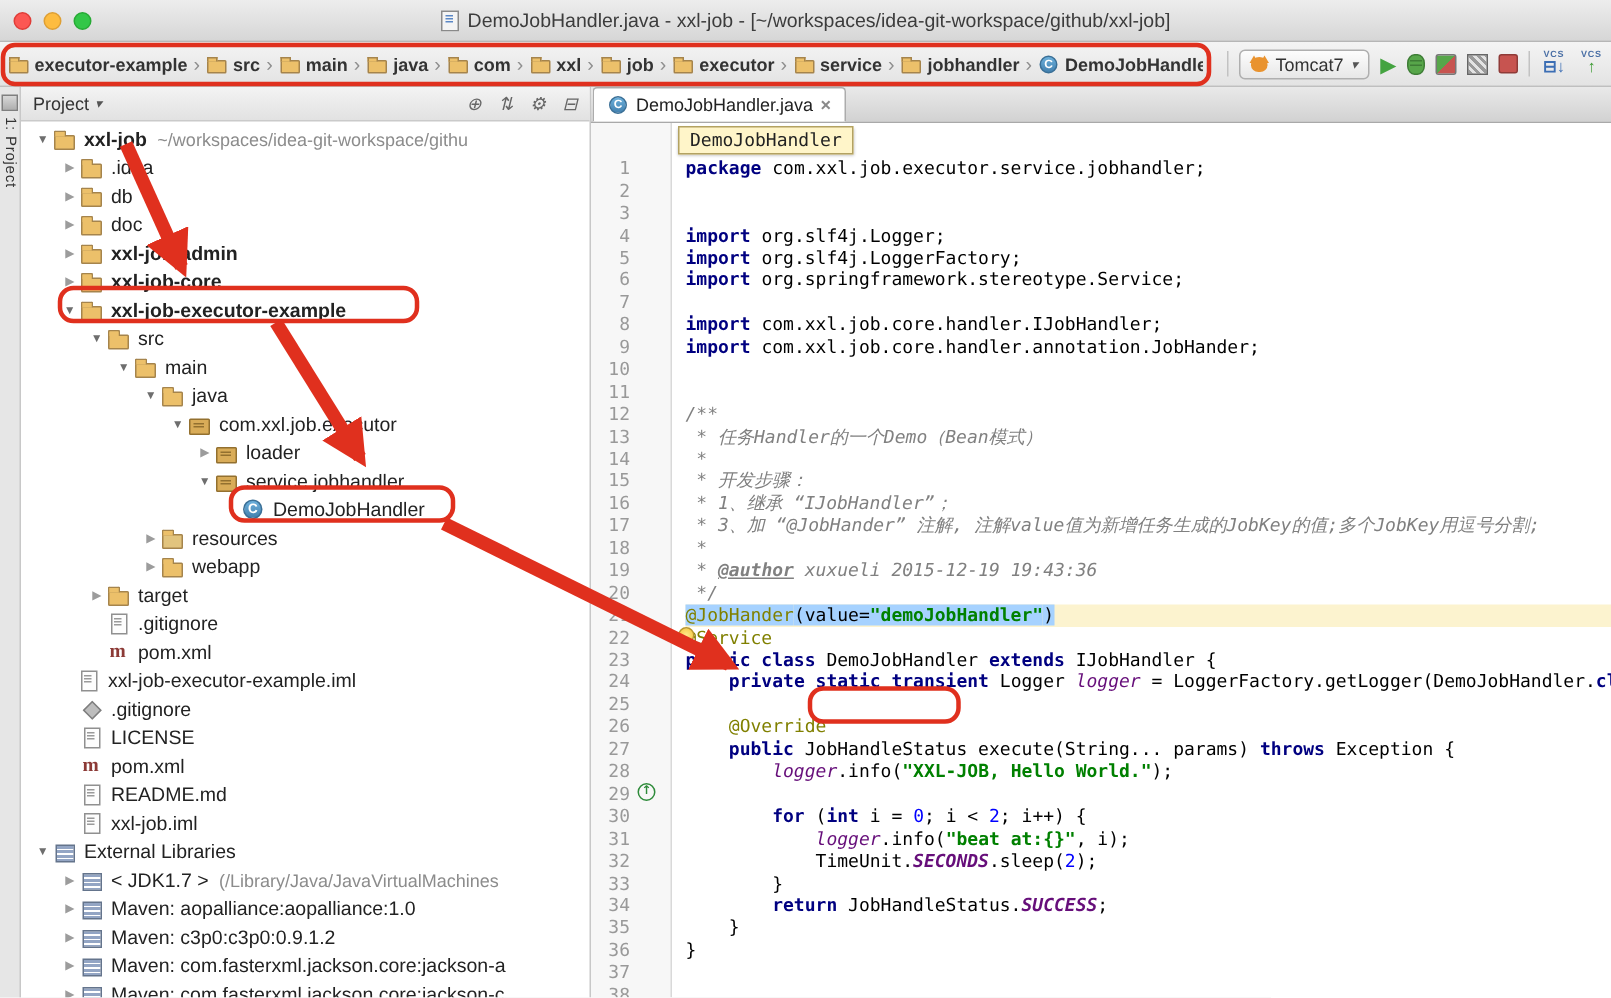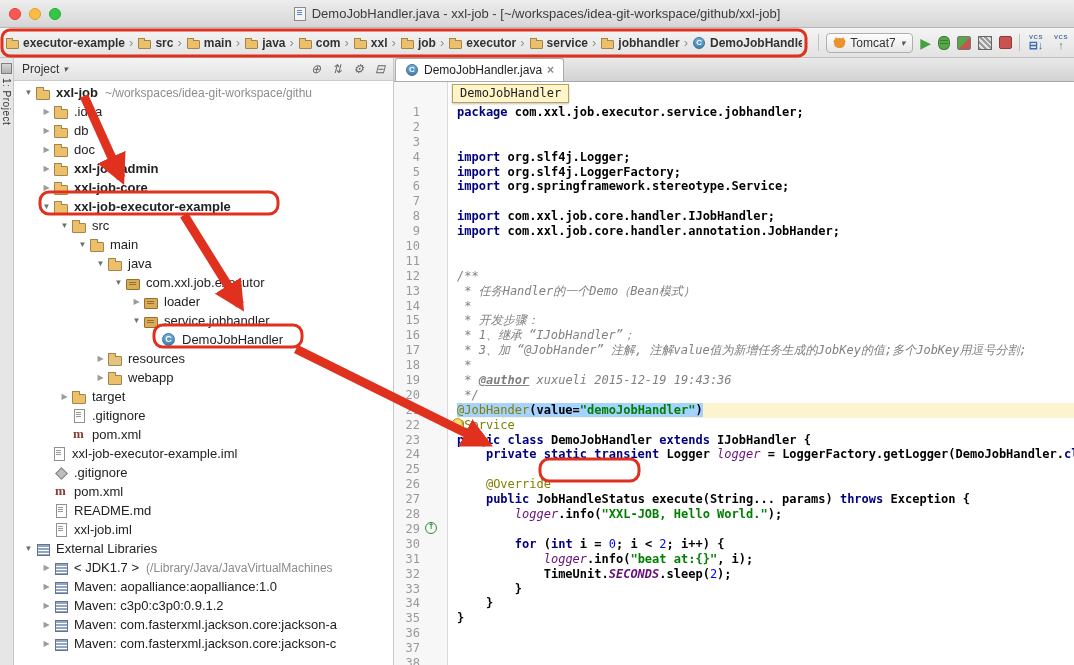--- a/index.html
+++ b/index.html
@@ -101,21 +101,21 @@
   .cl{height:14.9px;line-height:14.9px;white-space:pre;}
   .cl.hl{background:#FCF3CF;}
   .sg.k{color:#000080;font-weight:bold;}
   .sg.s{color:#008000;font-weight:bold;}
   .sg.c{color:#808080;font-style:italic;}
   .sg.ct{color:#808080;font-style:italic;font-weight:bold;text-decoration:underline;}
   .sg.a{color:#808000;}
   .sg.num{color:#0000FF;}
   .sg.f{color:#660E7A;font-style:italic;}
   .sg.fc{color:#660E7A;font-style:italic;font-weight:bold;}
-  .sg.p{color:#000;font-weight:bold;}
+  .sg.p{color:#000;}
   .sg.sel{background:#A6D2FF;}
   .chip{position:absolute;left:58px;top:2px;z-index:5;padding:1px 7px;background:#FFF5C9;border:1px solid #B3A262;
         color:#222;font:12px/15px "DejaVu Sans Mono",monospace;box-shadow:0 1px 2px rgba(0,0,0,.25);}
   .bulb{position:absolute;left:58px;top:336px;width:9px;height:9px;z-index:4;border-radius:50%;
         background:radial-gradient(#FFE98C,#F5C63C);border:1px solid #B9982F;}
   .bulb:after{content:"";position:absolute;left:2px;top:9px;width:4px;height:3px;background:#9C9C9C;}
   
   .annot{position:absolute;left:0;top:0;z-index:99;pointer-events:none;}
 </style>
 </head>
@@ -333,20 +333,25 @@
         </div>
         <div class="trow" style="padding-left: 24px;">
           <span class="arr no"></span>
           <i class="ti file"></i>
           <span class="tl">xxl-job-executor-example.iml</span>
         </div>
         <div class="trow" style="padding-left: 26px;">
           <span class="arr no"></span>
           <i class="ti diamond"></i>
           <span class="tl">.gitignore</span>
+        </div>
+        <div class="trow" style="padding-left: 26px;">
+          <span class="arr no"></span>
+          <i class="ti file"></i>
+          <span class="tl">LICENSE</span>
         </div>
         <div class="trow" style="padding-left: 26px;">
           <span class="arr no"></span>
           <i class="ti maven"></i>
           <span class="tl">pom.xml</span>
         </div>
         <div class="trow" style="padding-left: 26px;">
           <span class="arr no"></span>
           <i class="ti file"></i>
           <span class="tl">README.md</span>
@@ -582,20 +587,21 @@
           <div class="cl"><span class="sg p">    </span><span class="sg k">private static transient </span><span class="sg p">Logger </span><span class="sg f">logger </span><span class="sg p">= LoggerFactory.getLogger(DemoJobHandler.</span><span class="sg k">class</span></div>
           <div class="cl"></div>
           <div class="cl"><span class="sg p">    </span><span class="sg a">@Override</span></div>
           <div class="cl"><span class="sg p">    </span><span class="sg k">public </span><span class="sg p">JobHandleStatus execute(String... params) </span><span class="sg k">throws</span><span class="sg p"> Exception {</span></div>
           <div class="cl"><span class="sg p">        </span><span class="sg f">logger</span><span class="sg p">.info(</span><span class="sg s">"XXL-JOB, Hello World."</span><span class="sg p">);</span></div>
           <div class="cl"></div>
           <div class="cl"><span class="sg p">        </span><span class="sg k">for </span><span class="sg p">(</span><span class="sg k">int </span><span class="sg p">i = </span><span class="sg num">0</span><span class="sg p">; i &lt; </span><span class="sg num">2</span><span class="sg p">; i++) {</span></div>
           <div class="cl"><span class="sg p">            </span><span class="sg f">logger</span><span class="sg p">.info(</span><span class="sg s">"beat at:{}"</span><span class="sg p">, i);</span></div>
           <div class="cl"><span class="sg p">            TimeUnit.</span><span class="sg fc">SECONDS</span><span class="sg p">.sleep(</span><span class="sg num">2</span><span class="sg p">);</span></div>
           <div class="cl"><span class="sg p">        }</span></div>
+          <div class="cl"><span class="sg p">        </span><span class="sg k">return </span><span class="sg p">JobHandleStatus.</span><span class="sg fc">SUCCESS</span><span class="sg p">;</span></div>
           <div class="cl"><span class="sg p">    }</span></div>
           <div class="cl"><span class="sg p">}</span></div>
         </div>
     </div>
   </div>
 
 </div>
 
 <svg class="annot" width="1074" height="665" viewBox="0 0 1074 665">
   <defs>

